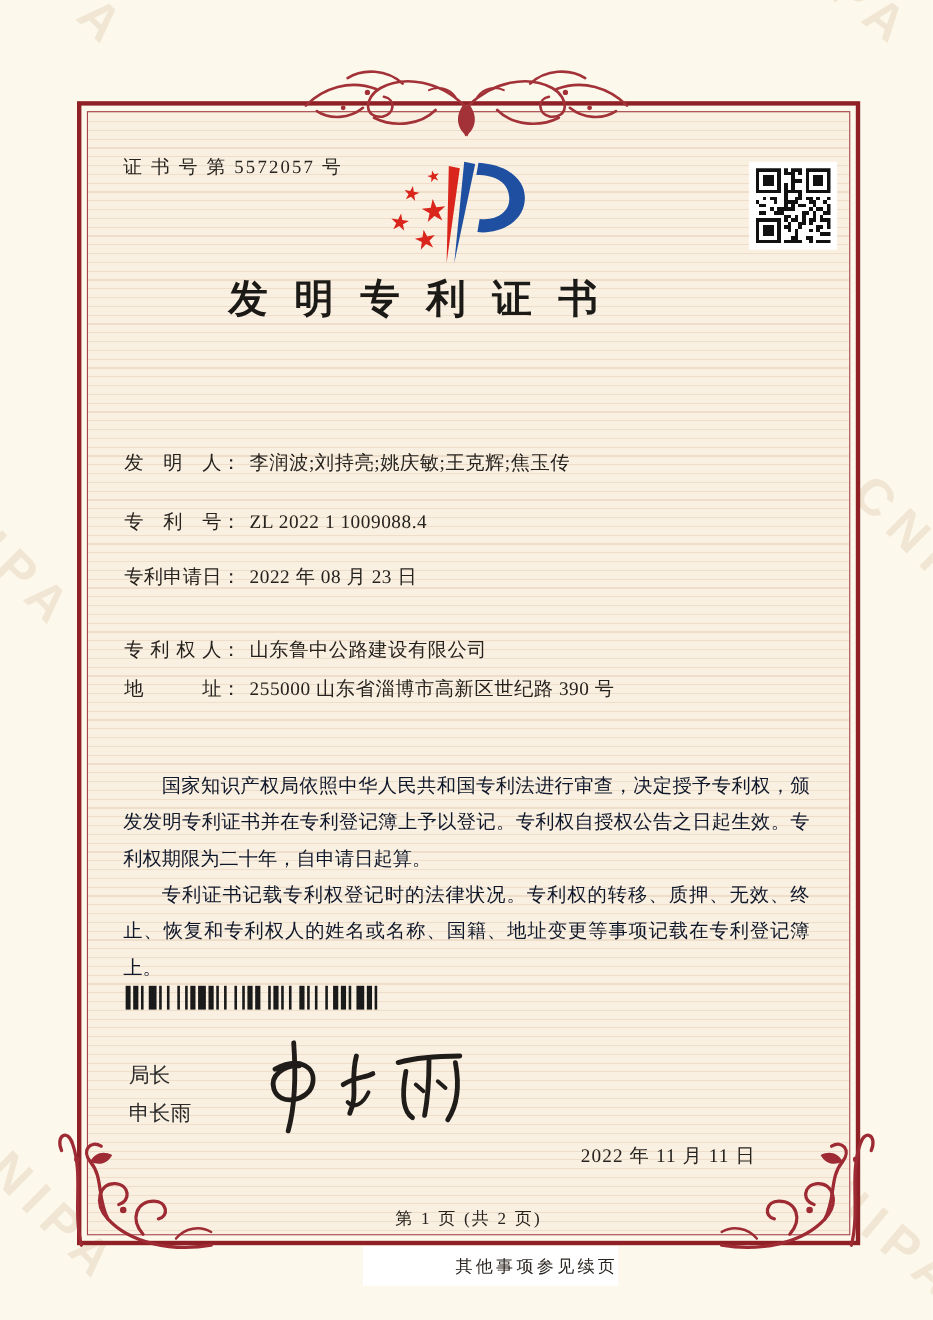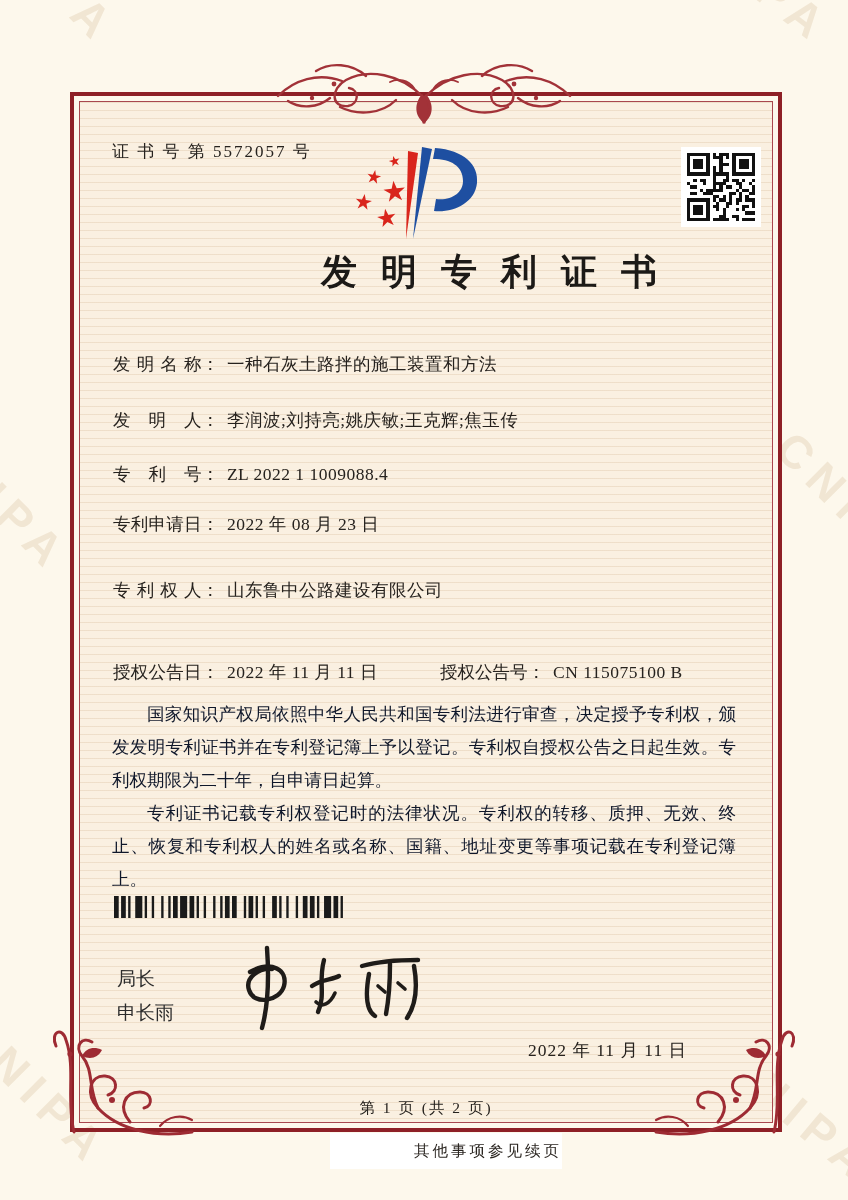--- a/index.html
+++ b/index.html
@@ -29,21 +29,21 @@
       rgba(250,240,226,0.0) 1px,rgba(250,240,226,0.0) 8px),
       #faf0e1;
   }
   .orn{position:absolute;}
   .content{position:absolute;left:0;top:0;width:848px;height:1200px;}
   .cert-no{position:absolute;left:112px;top:140px;font-size:17px;letter-spacing:2px;}
   .logo{position:absolute;left:352px;top:136px;width:150px;height:112px;}
   .logo .star{position:absolute;color:#d9251c;line-height:1;font-family:"DejaVu Sans",sans-serif;}
   .qr{position:absolute;left:681px;top:147px;width:80px;height:80px;background:#fff;padding:6px;box-sizing:border-box;}
   .title{
-    position:absolute;left:70px;top:248px;width:611px;text-align:right;
+    position:absolute;left:70px;top:248px;width:611px;text-align:center;
     font-size:36px;font-weight:600;letter-spacing:24px;text-indent:24px;color:#1c1a17;
   }
   .fieldrow{position:absolute;left:113px;font-size:17.5px;white-space:nowrap;}
   .f-label{display:inline-block;width:5.05em;text-align:justify;text-align-last:justify;vertical-align:bottom;}
   .f-colon{display:inline-block;margin-right:8px;}
   .f-value{letter-spacing:0.5px;}
   .grant2{margin-left:62px;}
   .body-text{
     position:absolute;left:112px;top:698px;width:624px;
     font-size:17.5px;line-height:33px;text-align:justify;color:#0f172a;
@@ -265,37 +265,34 @@
         <rect x="12" y="20" width="1" height="1" fill="#111"></rect>
         <rect x="15" y="20" width="1" height="1" fill="#111"></rect>
         <rect x="17" y="20" width="1" height="1" fill="#111"></rect>
         <rect x="18" y="20" width="1" height="1" fill="#111"></rect>
         <rect x="19" y="20" width="1" height="1" fill="#111"></rect>
         <rect x="20" y="20" width="1" height="1" fill="#111"></rect>
       </svg>
 
     <div class="title">发明专利证书</div>
 
-    <div class="fieldrow" style="top:352px;">
-      <span class="f-label">发明名称</span><span class="f-colon">：</span><span class="f-value">一种石灰土路拌的施工装置和方法</span>
-    </div>
     <div class="fieldrow" style="top:408px;">
       <span class="f-label">发明人</span><span class="f-colon">：</span><span class="f-value">李润波;刘持亮;姚庆敏;王克辉;焦玉传</span>
     </div>
     <div class="fieldrow" style="top:462px;">
       <span class="f-label">专利号</span><span class="f-colon">：</span><span class="f-value">ZL 2022 1 1009088.4</span>
     </div>
     <div class="fieldrow" style="top:512px;">
       <span class="f-label">专利申请日</span><span class="f-colon">：</span><span class="f-value">2022 年 08 月 23 日</span>
     </div>
     <div class="fieldrow" style="top:562px;margin-top:16px;">
       <span class="f-label">专利权人</span><span class="f-colon">：</span><span class="f-value">山东鲁中公路建设有限公司</span>
     </div>
-    <div class="fieldrow" style="top:660px;">
-      <span class="f-label">授权公告日</span><span class="f-colon">：</span><span class="f-value">2022 年 11 月 11 日</span><span class="grant2">授权公告号</span><span class="f-colon">：</span><span class="f-value">CN 115075100 B</span>
+    <div class="fieldrow" style="top:614px;">
+      <span class="f-label">地址</span><span class="f-colon">：</span><span class="f-value">255000  山东省淄博市高新区世纪路 390 号</span>
     </div>
 
     <div class="body-text">
       <p>国家知识产权局依照中华人民共和国专利法进行审查，决定授予专利权，颁发发明专利证书并在专利登记簿上予以登记。专利权自授权公告之日起生效。专利权期限为二十年，自申请日起算。</p>
       <p>专利证书记载专利权登记时的法律状况。专利权的转移、质押、无效、终止、恢复和专利权人的姓名或名称、国籍、地址变更等事项记载在专利登记簿上。</p>
     </div>
 
     <svg id="barcode" class="barcode" preserveAspectRatio="none" viewBox="0 0 200 22">
         <rect x="0" y="0" width="4" height="22" fill="#1a1a1a"></rect>
         <rect x="6" y="0" width="4" height="22" fill="#1a1a1a"></rect>

